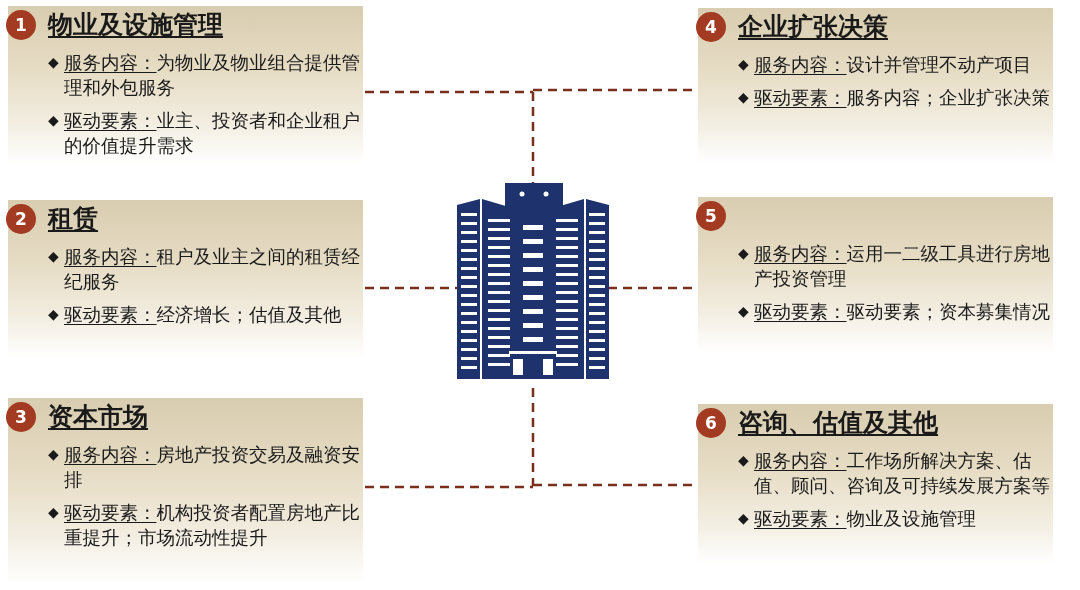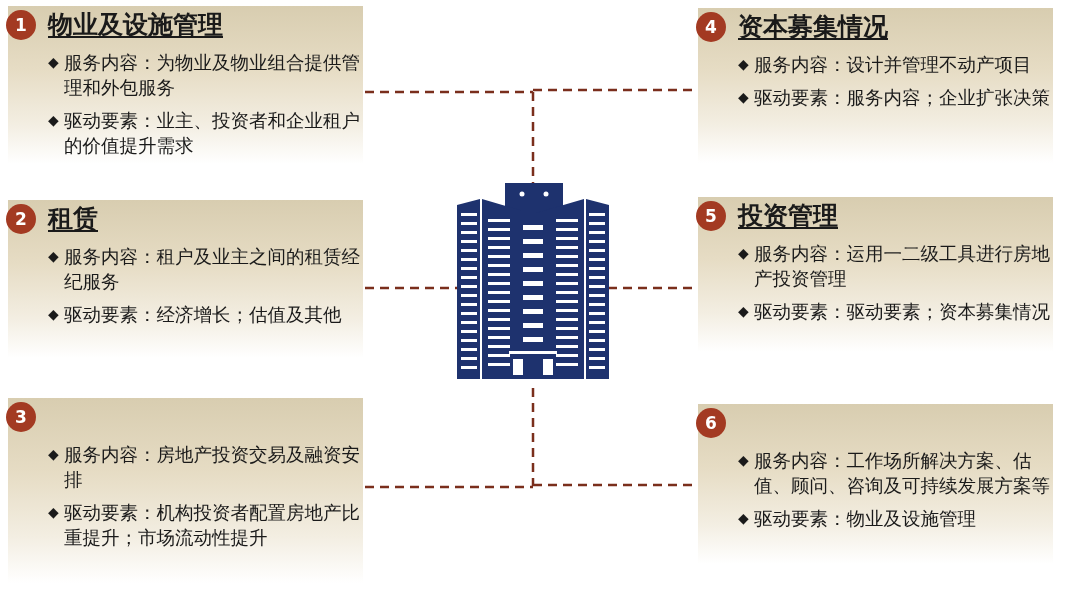--- a/index.html
+++ b/index.html
@@ -10,21 +10,21 @@
        box-sizing:border-box;}
   .badge{position:absolute;left:-2px;top:4px;width:30px;height:30px;border-radius:50%;
          background:#a33a22;color:#fff;font-weight:bold;font-size:17px;
          display:flex;align-items:center;justify-content:center;}
   .title{position:absolute;left:40px;top:2px;font-size:25px;font-weight:bold;
          text-decoration:underline;text-underline-offset:3px;white-space:nowrap;}
   .items{position:absolute;left:40px;top:44px;width:312px;}
   .item{display:flex;font-size:18.5px;line-height:25px;margin-bottom:8px;}
   .bullet{width:16px;flex:0 0 16px;font-size:14px;}
   .txt{flex:1;}
-  .lbl{text-underline-offset:3px;}
+  .lbl{text-decoration:underline;text-underline-offset:3px;}
   svg.lines{position:absolute;left:0;top:0;}
 </style>
 </head>
 <body>
 
 <svg class="lines" width="1080" height="590">
   <g stroke="#7a2e1c" stroke-width="2.5" stroke-dasharray="9,6" fill="none">
     <line x1="365" y1="92" x2="533" y2="92"></line>
     <line x1="533" y1="90" x2="697" y2="90"></line>
     <line x1="533" y1="92" x2="533" y2="185"></line>
@@ -160,64 +160,65 @@
       </div>
     <div class="item">
         <span class="bullet">◆</span>
         <span class="txt"><span class="lbl">驱动要素：</span><span>经济增长；估值及其他</span></span>
       </div>
   </div>
 </div>
 
 <div class="box" style="left:8px;top:398px;height:185px;">
   <div class="badge">3</div>
+  <div class="title">资本市场</div>
   <div class="items">
     <div class="item">
         <span class="bullet">◆</span>
         <span class="txt"><span class="lbl">服务内容：</span><span>房地产投资交易及融资安排</span></span>
       </div>
     <div class="item">
         <span class="bullet">◆</span>
         <span class="txt"><span class="lbl">驱动要素：</span><span>机构投资者配置房地产比重提升；市场流动性提升</span></span>
       </div>
   </div>
 </div>
 
 <div class="box" style="left:698px;top:8px;height:155px;">
   <div class="badge">4</div>
-  <div class="title">资本募集情况</div>
+  <div class="title">企业扩张决策</div>
   <div class="items">
     <div class="item">
         <span class="bullet">◆</span>
         <span class="txt"><span class="lbl">服务内容：</span><span>设计并管理不动产项目</span></span>
       </div>
     <div class="item">
         <span class="bullet">◆</span>
         <span class="txt"><span class="lbl">驱动要素：</span><span>服务内容；企业扩张决策</span></span>
       </div>
   </div>
 </div>
 
 <div class="box" style="left:698px;top:197px;height:155px;">
   <div class="badge">5</div>
-  <div class="title">投资管理</div>
   <div class="items">
     <div class="item">
         <span class="bullet">◆</span>
         <span class="txt"><span class="lbl">服务内容：</span><span>运用一二级工具进行房地产投资管理</span></span>
       </div>
     <div class="item">
         <span class="bullet">◆</span>
         <span class="txt"><span class="lbl">驱动要素：</span><span>驱动要素；资本募集情况</span></span>
       </div>
   </div>
 </div>
 
 <div class="box" style="left:698px;top:404px;height:160px;">
   <div class="badge">6</div>
+  <div class="title">咨询、估值及其他</div>
   <div class="items">
     <div class="item">
         <span class="bullet">◆</span>
         <span class="txt"><span class="lbl">服务内容：</span><span>工作场所解决方案、估值、顾问、咨询及可持续发展方案等</span></span>
       </div>
     <div class="item">
         <span class="bullet">◆</span>
         <span class="txt"><span class="lbl">驱动要素：</span><span>物业及设施管理</span></span>
       </div>
   </div>

